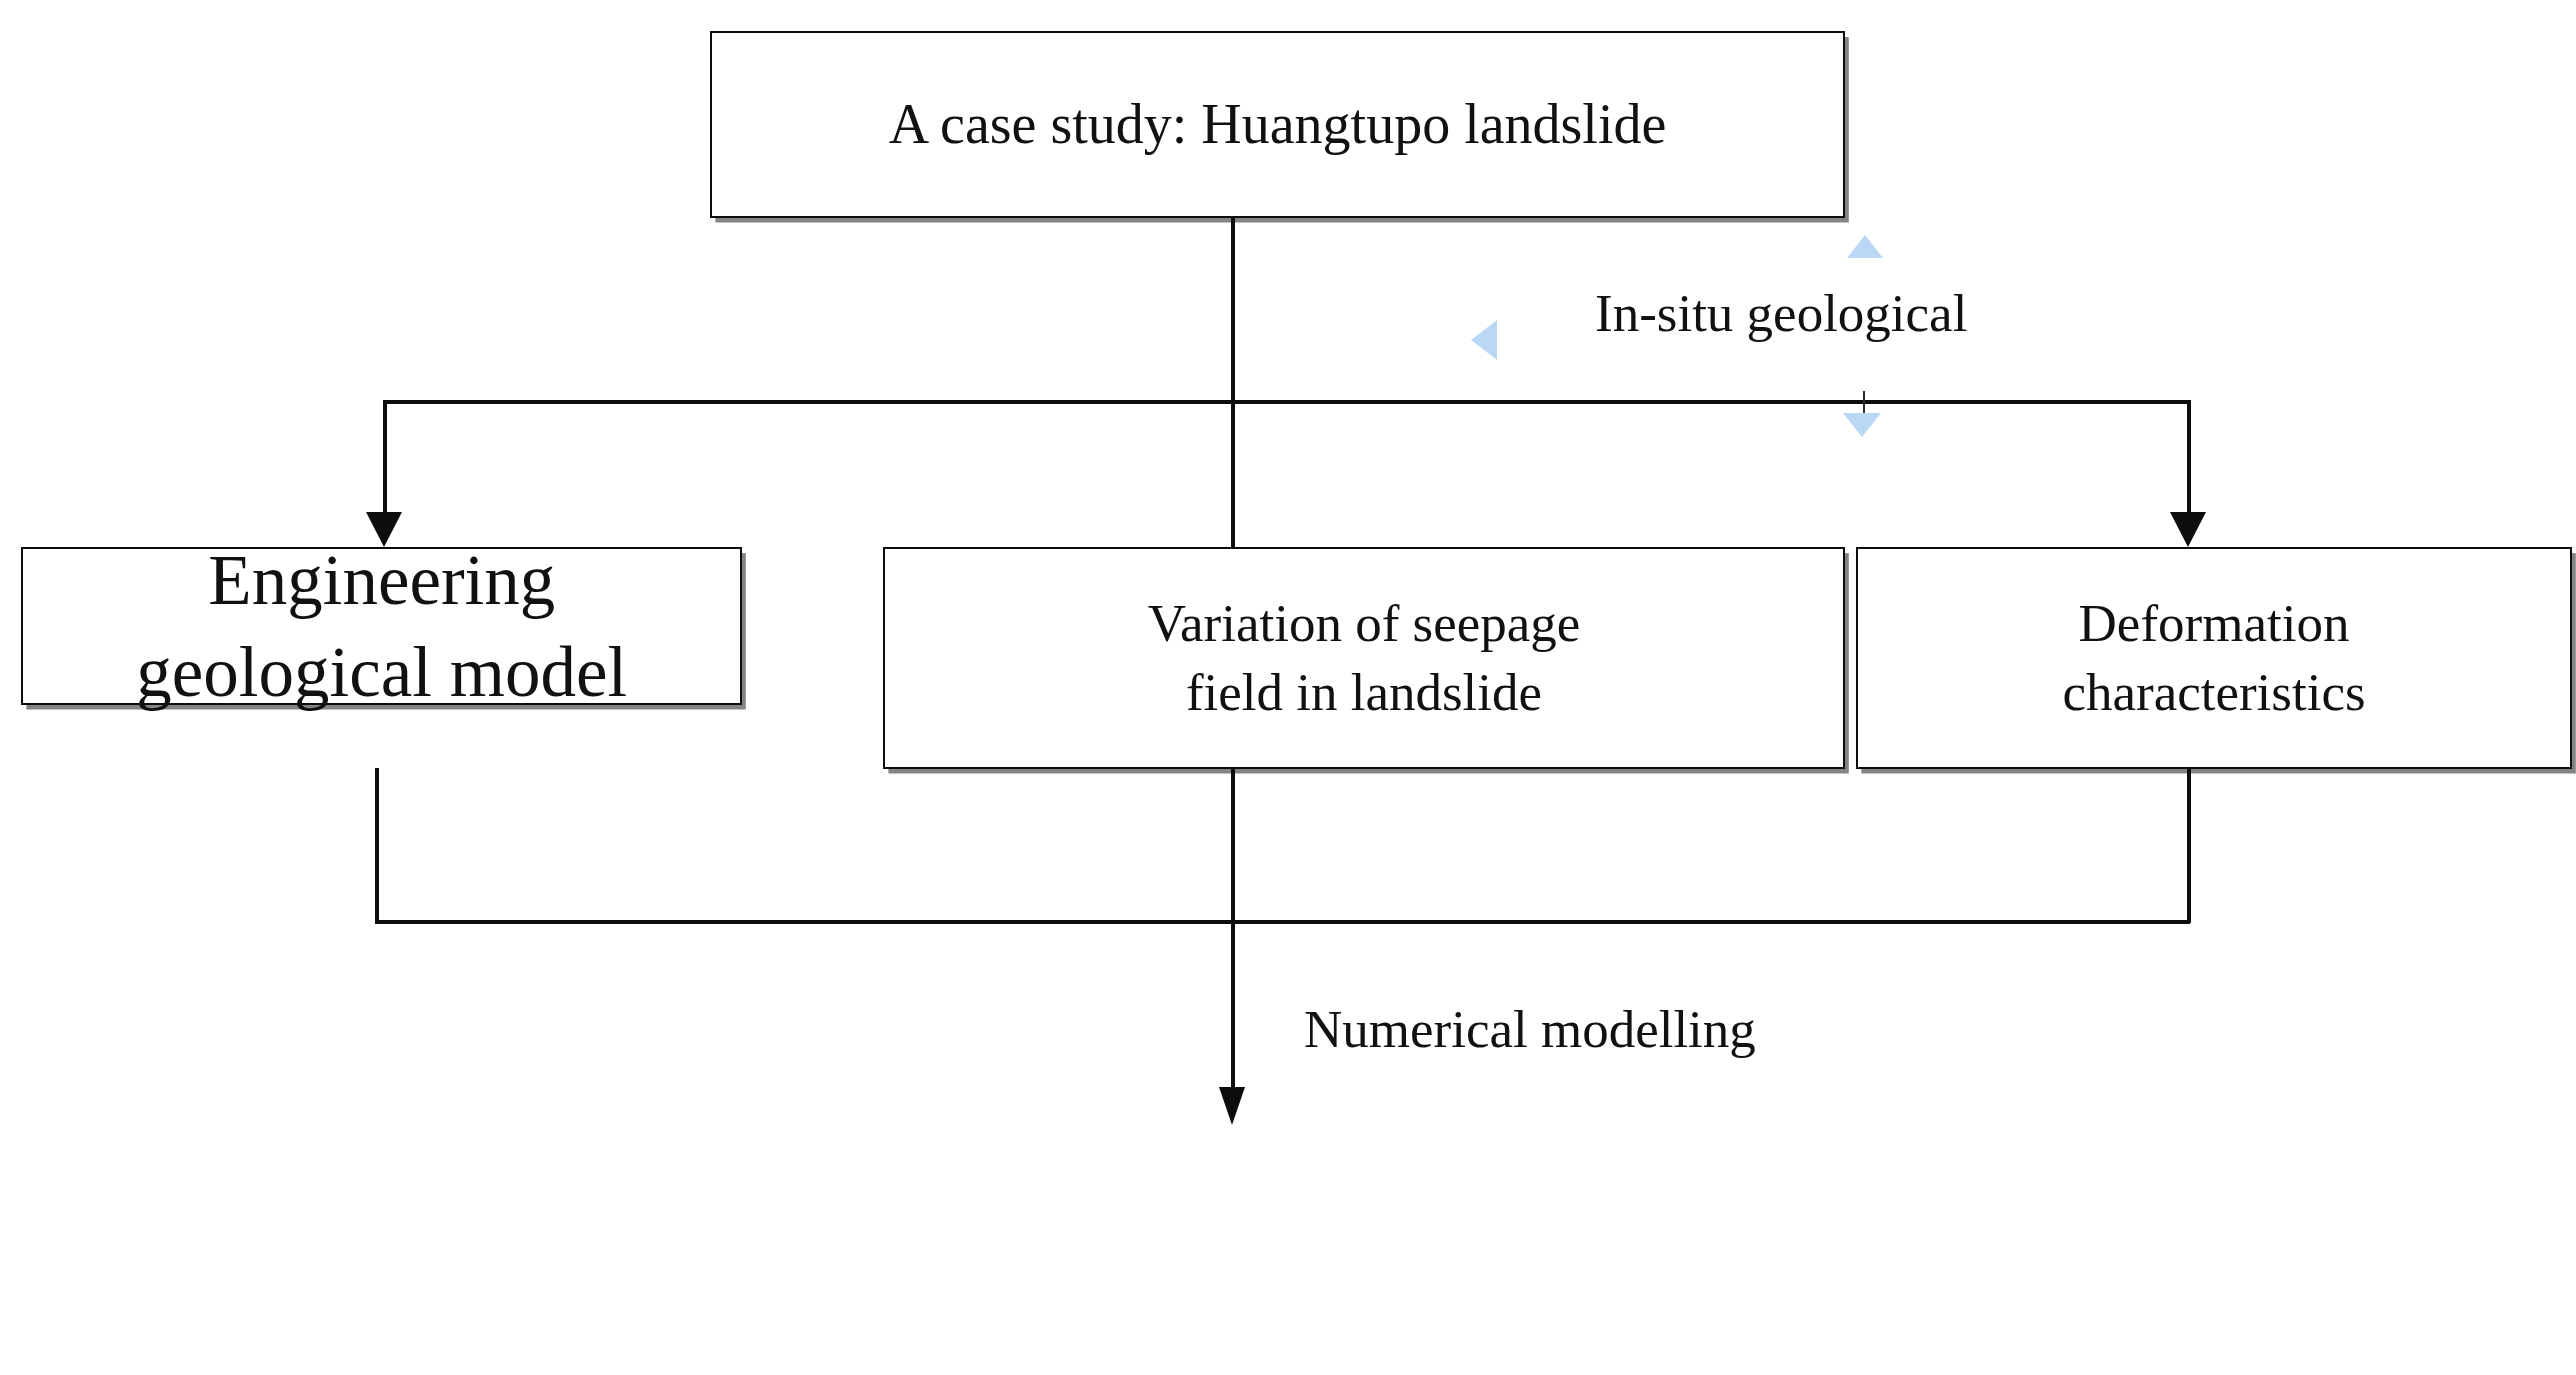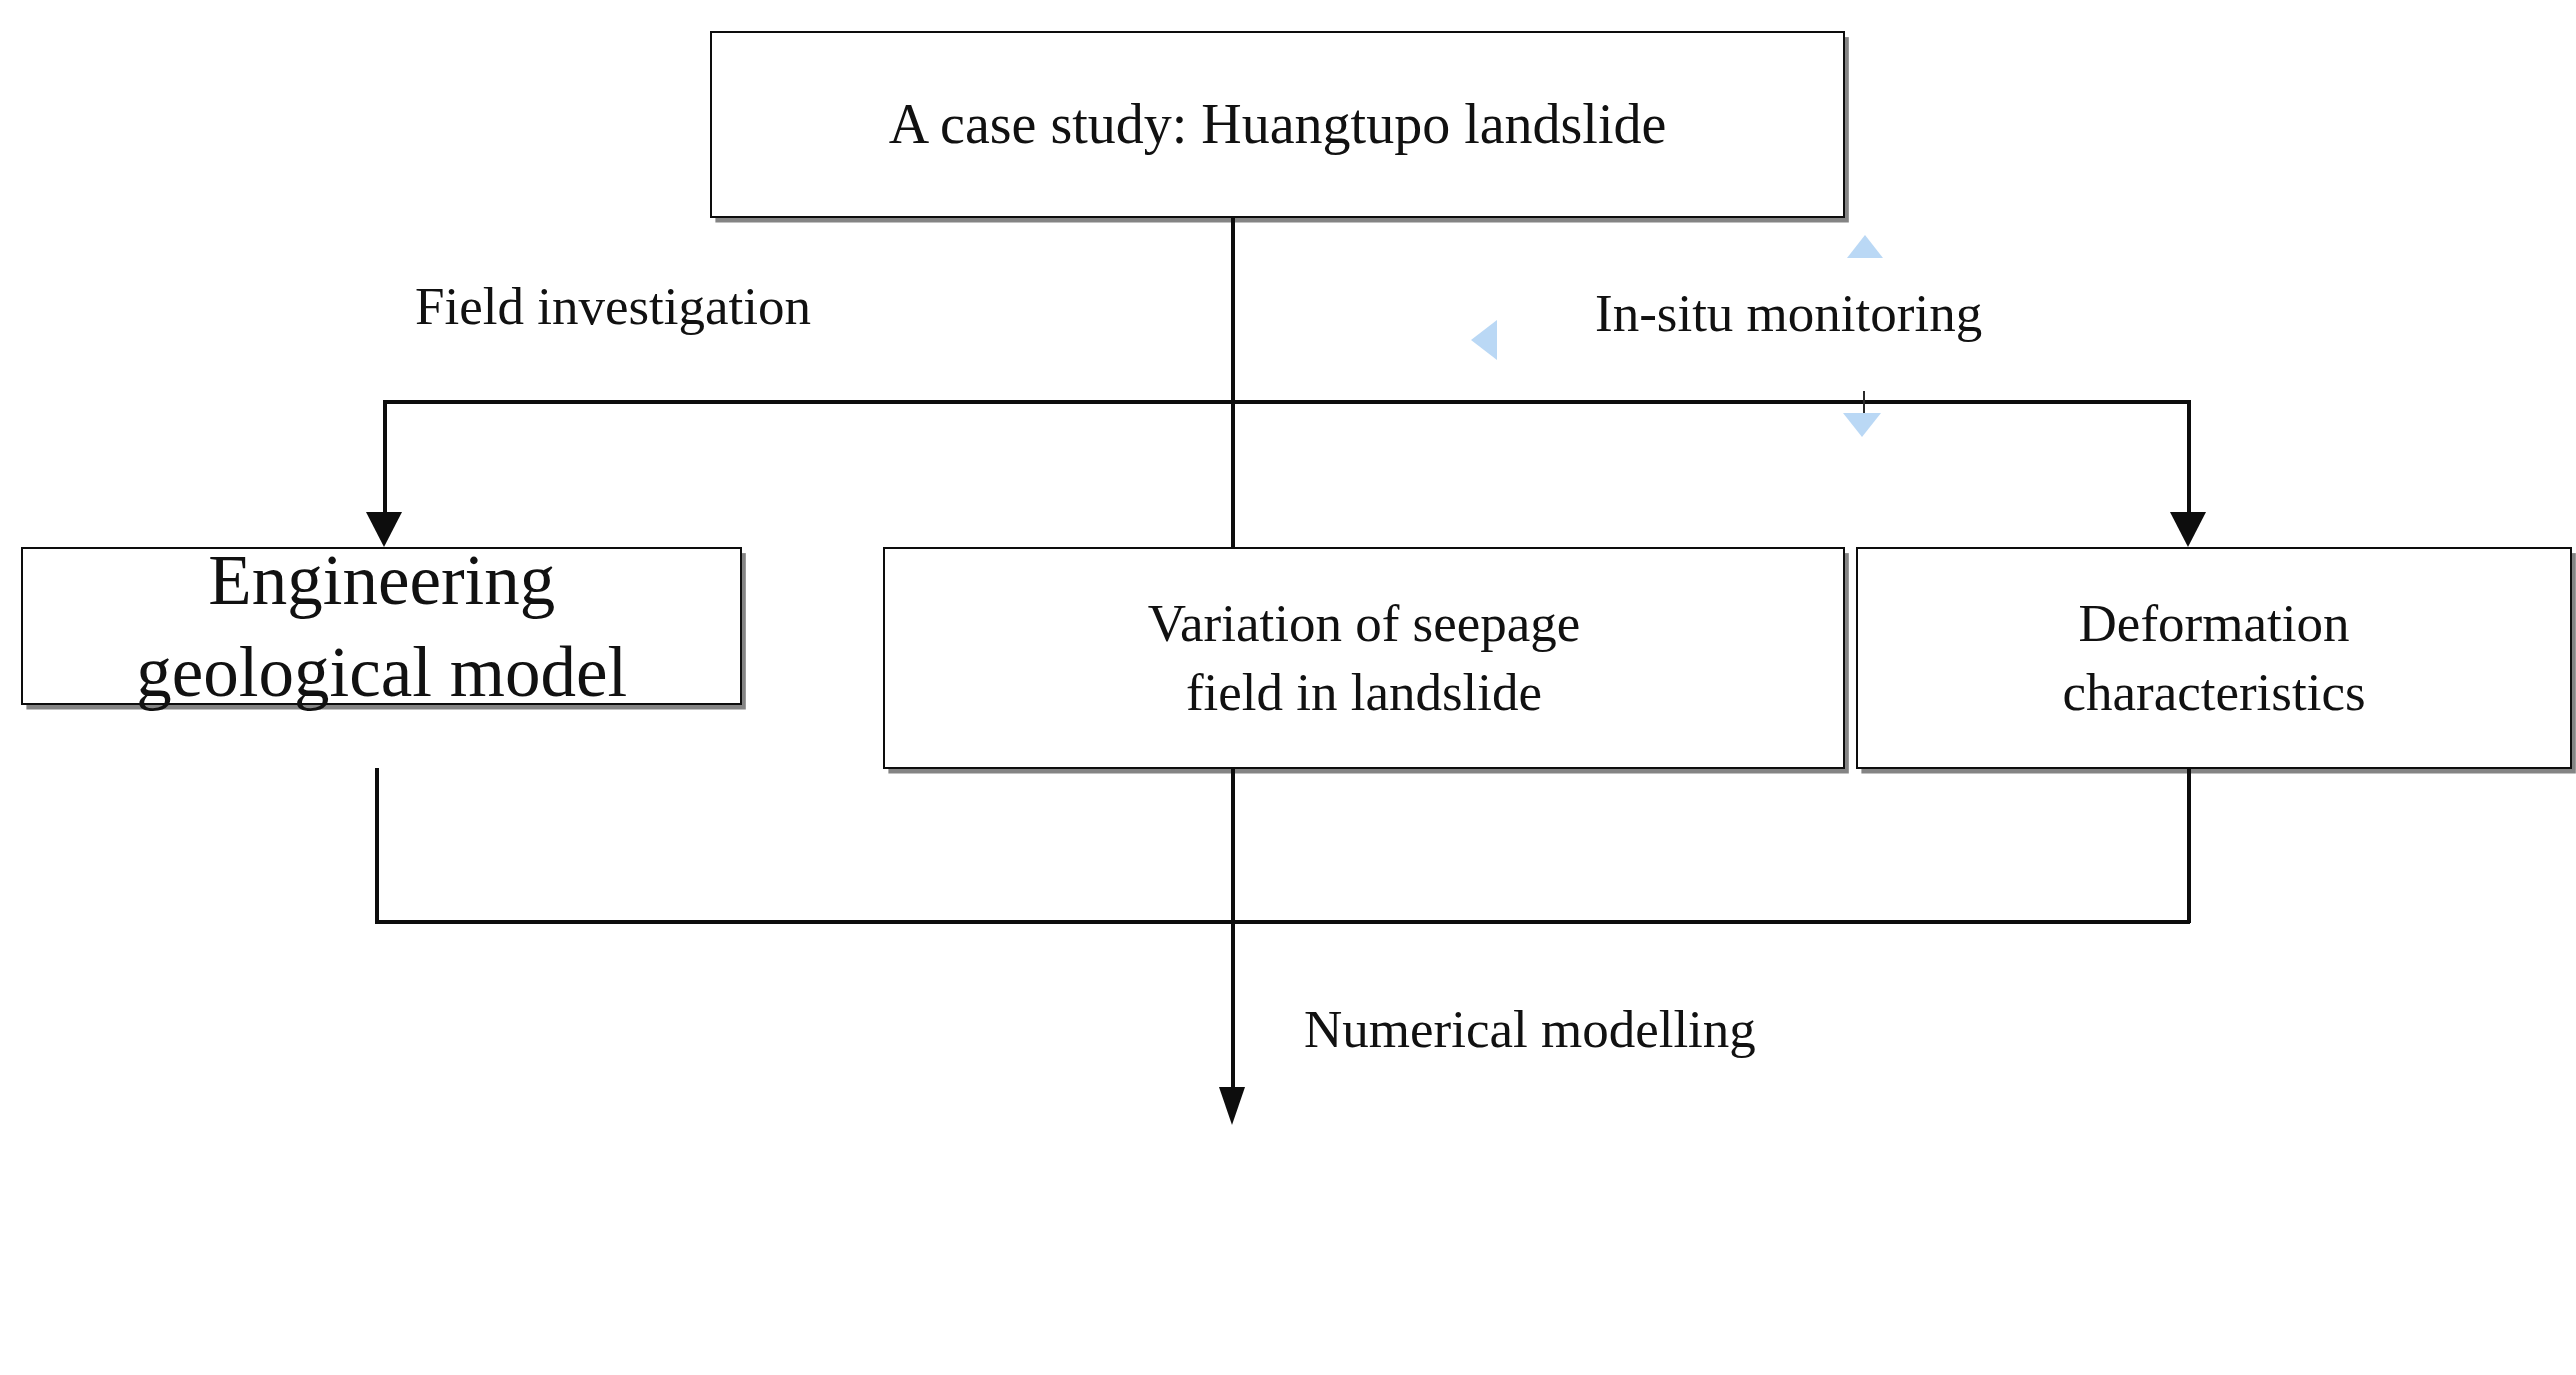--- a/index.html
+++ b/index.html
@@ -133,23 +133,22 @@
   <div class="tick-mark" id="tick-bus"></div>
 
   <div class="edge-v" id="drop-left" style="left:383px; top:400px; height:114px;"></div>
   <div class="arrowhead-down" style="left:366px; top:512px;"></div>
 
   <div class="edge-v" id="drop-middle" style="left:1231px; top:400px; height:149px;"></div>
 
   <div class="edge-v" id="drop-right" style="left:2187px; top:400px; height:114px;"></div>
   <div class="arrowhead-down" style="left:2170px; top:512px;"></div>
 
-  <div class="edge-label" id="label-field-investigation">Field investigation</div>
 
-  <div class="edge-label" id="label-insitu-monitoring">In-situ monitoring</div>
+  <div class="edge-label" id="label-insitu-monitoring">In-situ geological</div>
 
   <div class="handle up" id="handle-top-marker"></div>
   <div class="handle down" id="handle-bottom-marker"></div>
   <div class="handle left" id="handle-left-marker"></div>
 
   <div class="node shadowed" id="node-left">
     <span class="node-text">Engineering
 geological model</span>
   </div>
 

